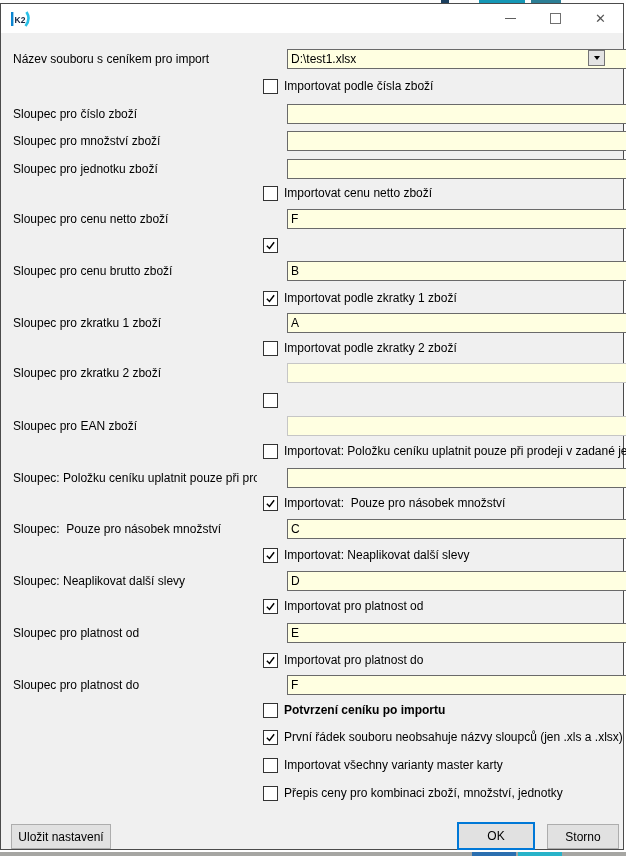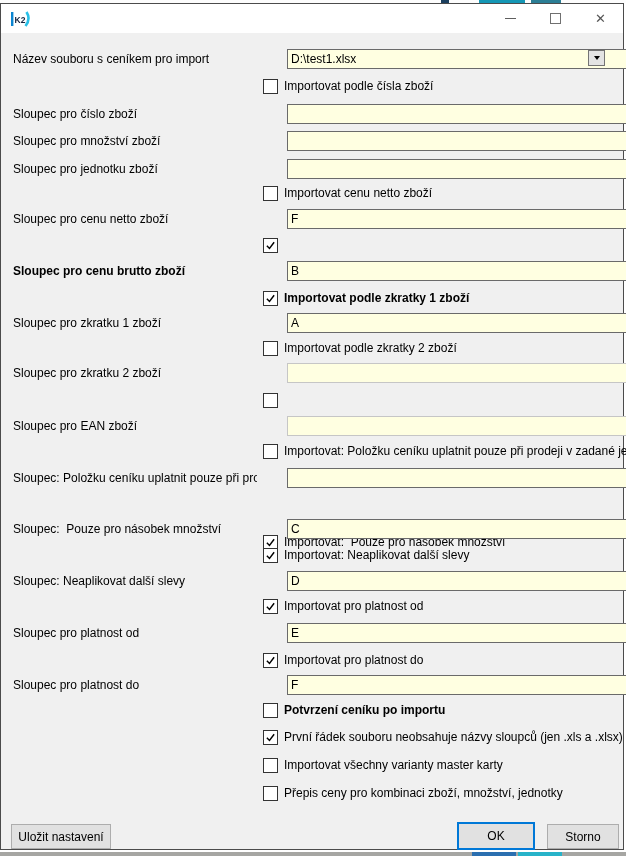--- a/index.html
+++ b/index.html
@@ -32,21 +32,21 @@
   .glyph-min{width:11px;height:0;border-top:1px solid #5f5f5f;}
   .glyph-max{width:9px;height:9px;border:1px solid #707070;}
   .glyph-close{font-size:13px;line-height:1;color:#555;}
 
   
   .fieldrow,.cbrow{position:absolute;left:0;width:100%;}
   .flabel{
     position:absolute;left:12px;top:0;width:244px;height:20px;
     line-height:20px;white-space:pre;overflow:hidden;
   }
-  .flabel.bold{font-weight:bold;}
+  .flabel.bold{font-weight:normal;}
   .fbox{
     position:absolute;left:258px;top:0;width:350px;height:20px;
     background:var(--field-bg,#ffffe1);border:1px solid #6a6a6a;
     box-sizing:border-box;line-height:18px;padding:0 3px;white-space:pre;overflow:hidden;margin-left:28px;
   }
   .fbox.disabled{border-color:#c6c6c6;}
   .combo .fbox{padding-right:20px;}
   .drop-btn{
     position:absolute;top:1px;right:1px;width:17px;height:16px;
     background:#e3e3e3;border:1px solid #747474;box-sizing:border-box;
@@ -151,21 +151,21 @@
         <span class="cbbox">
           <svg width="11" height="11" viewBox="0 0 13 13">
             <path d="M2.2 6.8 L5.3 10 L10.8 2.6" stroke="#000" stroke-width="1.7" fill="none"></path>
           </svg>
         </span>
       </div>
       <div class="fieldrow" style="top: 257px;">
         <div class="flabel bold">Sloupec pro cenu brutto zboží</div>
         <div class="fbox">B</div>
       </div>
-      <div class="cbrow" style="top: 287px; font-weight: bold;">
+      <div class="cbrow" style="top: 287px;">
         <span class="cbbox">
           <svg width="11" height="11" viewBox="0 0 13 13">
             <path d="M2.2 6.8 L5.3 10 L10.8 2.6" stroke="#000" stroke-width="1.7" fill="none"></path>
           </svg>
         </span>
         <span class="cblabel">Importovat podle zkratky 1 zboží</span>
       </div>
       <div class="fieldrow" style="top: 309px;">
         <div class="flabel">Sloupec pro zkratku 1 zboží</div>
         <div class="fbox">A</div>
@@ -186,21 +186,21 @@
         <div class="fbox disabled"></div>
       </div>
       <div class="cbrow" style="top: 440px;">
         <span class="cbbox"></span>
         <span class="cblabel">Importovat: Položku ceníku uplatnit pouze při prodeji v zadané jednotce</span>
       </div>
       <div class="fieldrow" style="top: 464px;">
         <div class="flabel">Sloupec: Položku ceníku uplatnit pouze při prodeji ...</div>
         <div class="fbox"></div>
       </div>
-      <div class="cbrow" style="top: 492px; margin-top: 39px;">
+      <div class="cbrow" style="top: 492px;">
         <span class="cbbox">
           <svg width="11" height="11" viewBox="0 0 13 13">
             <path d="M2.2 6.8 L5.3 10 L10.8 2.6" stroke="#000" stroke-width="1.7" fill="none"></path>
           </svg>
         </span>
         <span class="cblabel">Importovat:  Pouze pro násobek množství</span>
       </div>
       <div class="fieldrow" style="top: 515px;">
         <div class="flabel">Sloupec:  Pouze pro násobek množství</div>
         <div class="fbox">C</div>

